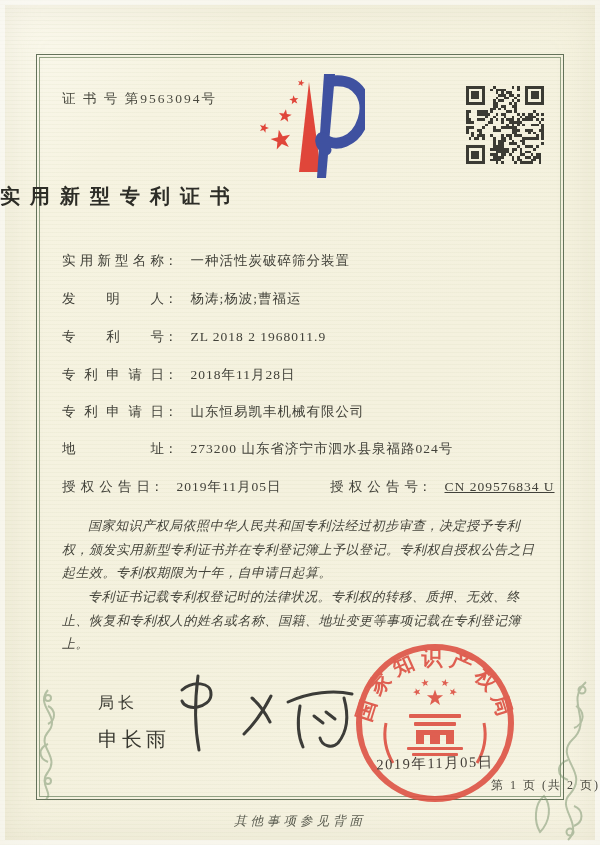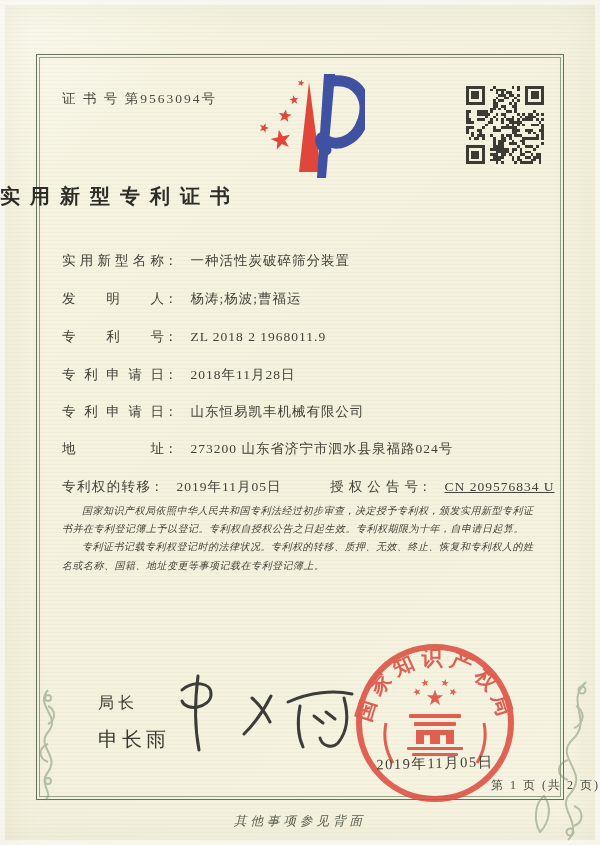--- a/index.html
+++ b/index.html
@@ -19,21 +19,21 @@
   .logo{position:absolute;left:235px;top:66px;}
   .qr{position:absolute;left:466px;top:86px;}
   .title{position:absolute;left:0;top:183px;width:600px;text-align:left;
     font-size:20px;font-weight:700;letter-spacing:10px;color:#2d2d27;}
   .field-row{position:absolute;left:62px;width:480px;font-size:13.5px;color:#42423a;white-space:nowrap;}
   .f-label{display:inline-block;width:102px;text-align:justify;text-align-last:justify;vertical-align:bottom;}
   .f-colon{display:inline-block;}
   .f-value{margin-left:13px;letter-spacing:1px;}
   .grant-pair2{position:absolute;left:268px;top:0;text-decoration:underline;}
   .grant-pair2 .f-label{width:88px;}
-  .paras{position:absolute;left:62px;top:502px;width:476px;font-size:10px;line-height:1.82;
+  .paras{position:absolute;left:62px;top:514px;width:476px;font-size:13px;line-height:1.82;
     font-style:italic;color:#45453c;letter-spacing:.5px;}
   .paras p{margin:0;text-indent:2em;}
   .signer-title{position:absolute;left:98px;top:693px;font-size:16px;letter-spacing:4px;color:#3a3a32;text-align:center;}
   .signer-name{position:absolute;left:98px;top:726px;font-size:20px;letter-spacing:4px;color:#3a3a32;}
   .signature{position:absolute;left:168px;top:664px;}
   .seal{position:absolute;left:350px;top:638px;}
   .seal-date{position:absolute;left:350px;top:754px;width:170px;text-align:center;
     font-size:14.5px;letter-spacing:1.5px;color:#45403a;transform:rotate(-1.5deg);}
   .page-info{position:absolute;left:0;top:777px;width:600px;text-align:right;
     font-size:12px;letter-spacing:2px;color:#4a4a40;}
@@ -96,21 +96,21 @@
     <span class="f-label">专利申请日</span><span class="f-colon">：</span><span class="f-value">2018年11月28日</span>
   </div>
   <div class="field-row" style="top:403px">
     <span class="f-label">专利申请日</span><span class="f-colon">：</span><span class="f-value">山东恒易凯丰机械有限公司</span>
   </div>
   <div class="field-row" style="top:440px">
     <span class="f-label">地址</span><span class="f-colon">：</span><span class="f-value">273200 山东省济宁市泗水县泉福路024号</span>
   </div>
 
   <div class="field-row" style="top:478px">
-    <span class="f-label" style="width:88px">专利权的转移</span><span class="f-colon">：</span><span class="f-value">2019年11月05日</span>
+    <span class="f-label" style="width:88px">授权公告日</span><span class="f-colon">：</span><span class="f-value">2019年11月05日</span>
     <span class="grant-pair2">
       <span class="f-label">授权公告号</span><span class="f-colon">：</span><span class="f-value">CN 209576834 U</span>
     </span>
   </div>
 
   <div class="paras">
     <p>国家知识产权局依照中华人民共和国专利法经过初步审查，决定授予专利权，颁发实用新型专利证书并在专利登记簿上予以登记。专利权自授权公告之日起生效。专利权期限为十年，自申请日起算。</p>
     <p>专利证书记载专利权登记时的法律状况。专利权的转移、质押、无效、终止、恢复和专利权人的姓名或名称、国籍、地址变更等事项记载在专利登记簿上。</p>
   </div>
 

